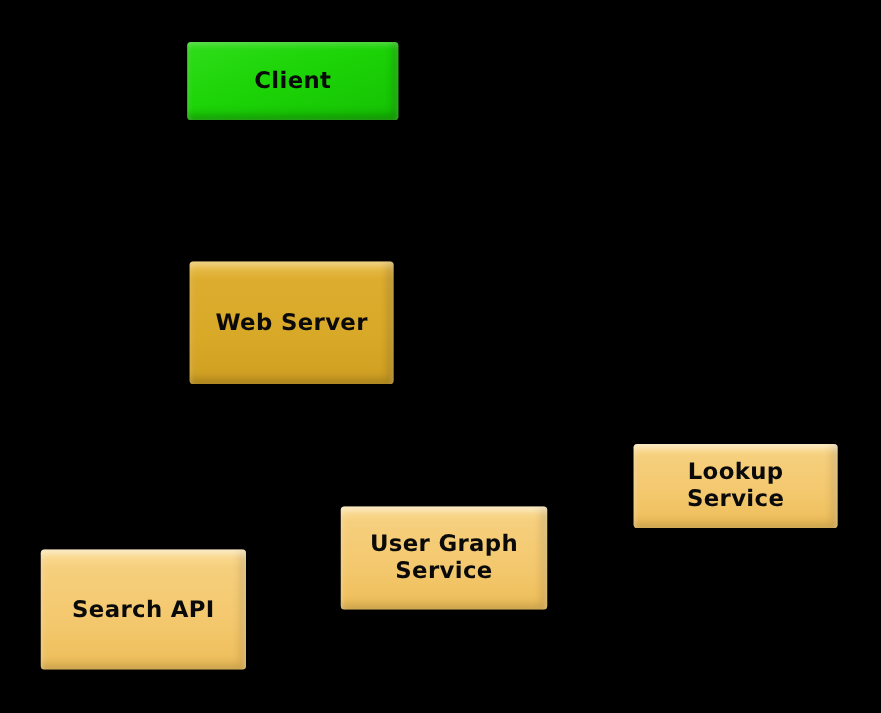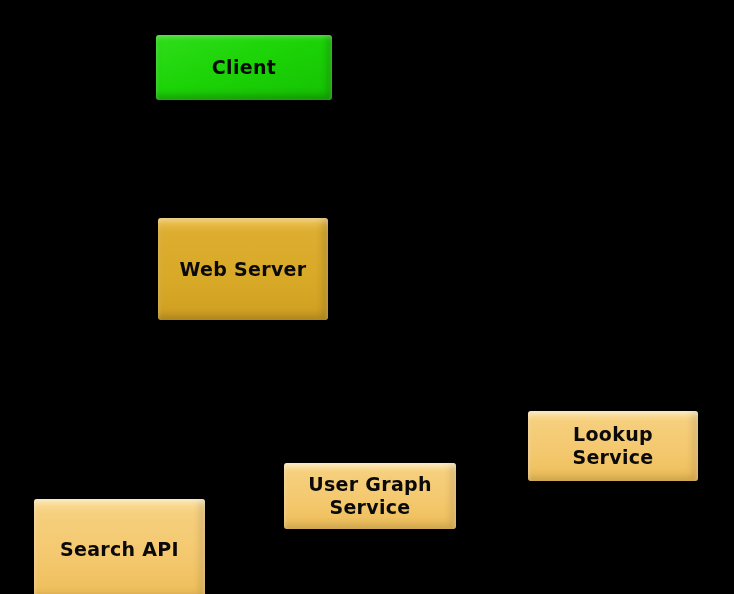--- a/index.html
+++ b/index.html
@@ -43,27 +43,26 @@
     background: linear-gradient(180deg, #eec254 0%, #ddad30 14%, #d8a827 62%, #cf9f22 100%);
     box-shadow: inset 0 3px 5px rgba(255,255,255,0.35),
                 inset -4px -4px 8px rgba(0,0,0,0.20),
                 4px 6px 10px rgba(0,0,0,0.9);
   }
   .node-tan {
     background: linear-gradient(180deg, #fbdf9b 0%, #f6cf7d 15%, #f3c76c 62%, #edbd58 100%);
     box-shadow: inset 0 3px 5px rgba(255,255,255,0.50),
                 inset -4px -4px 8px rgba(0,0,0,0.16),
                 4px 6px 10px rgba(0,0,0,0.9);
-    margin-top: 41px;
   }
   
   #node-client             { left: 156px; top: 35px;  width: 176px; height: 65px;  }
   #node-web-server         { left: 158px; top: 218px; width: 170px; height: 102px; }
   #node-search-api         { left: 34px;  top: 458px; width: 171px; height: 100px; }
-  #node-user-graph-service { left: 284px; top: 422px; width: 172px; height: 66px;  }
+  #node-user-graph-service { left: 284px; top: 422px; width: 172px; height: 86px;  }
   #node-lookup-service     { left: 528px; top: 370px; width: 170px; height: 70px;  }
   #node-person-server      { left: 528px; top: 482px; width: 170px; height: 66px;  }
 </style>
 </head>
 <body>
 
 <div id="canvas">
 
   <div class="node node-green" id="node-client">
     <span class="node-label">Client</span>

